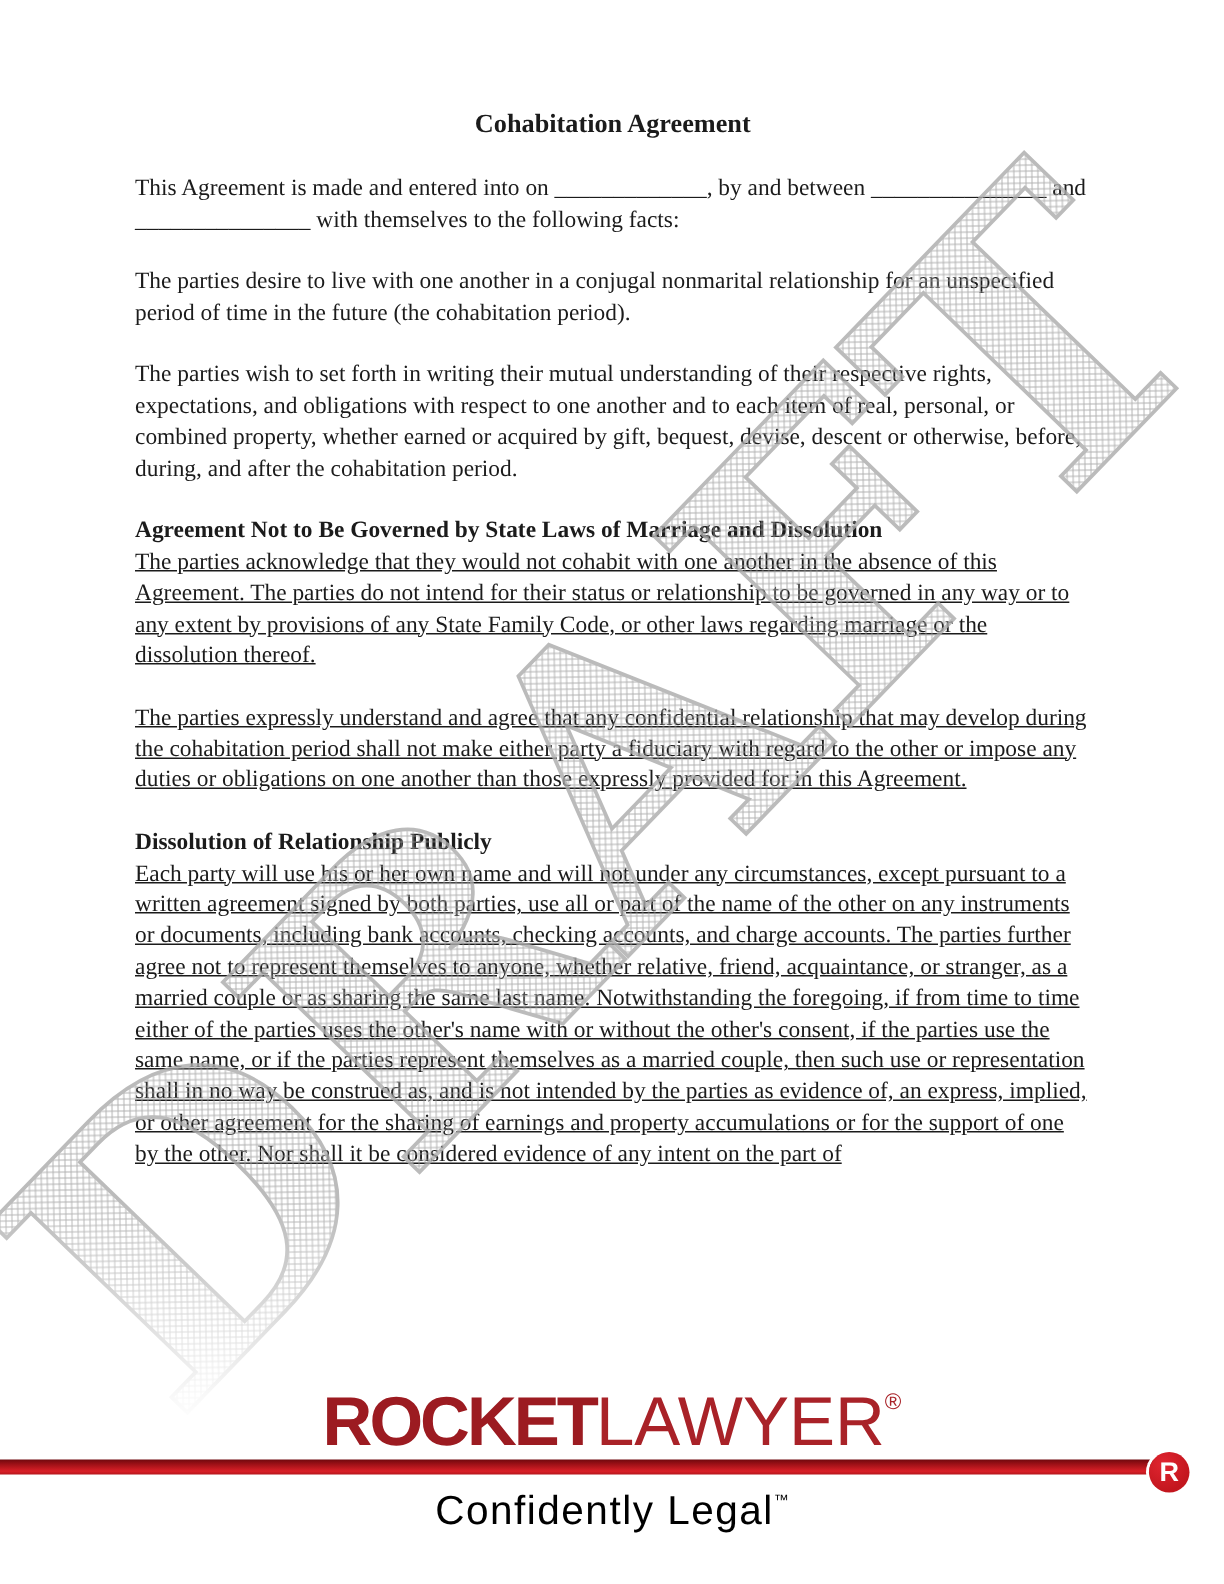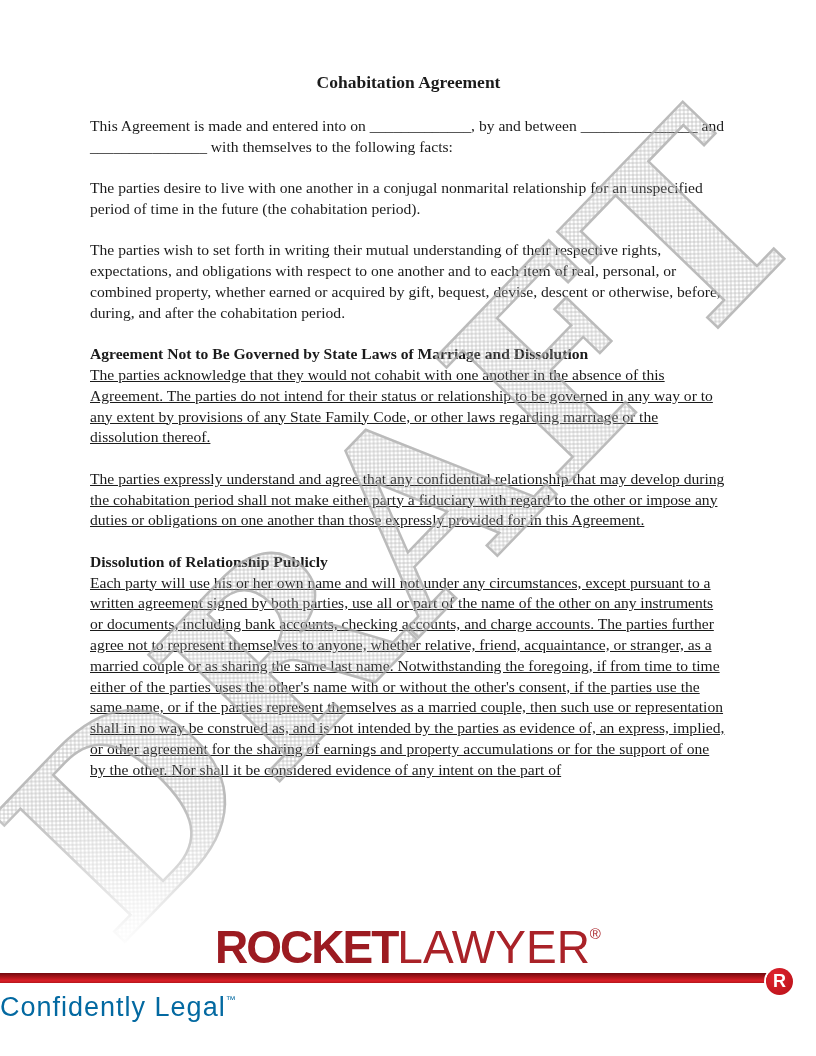--- a/index.html
+++ b/index.html
@@ -102,23 +102,24 @@
     font-family: "Liberation Sans", sans-serif;
     font-weight: bold;
     font-size: 18px;
     line-height: 27px;
     text-align: center;
   }
   .tagline {
     position: absolute;
     left: 0; top: 992px;
     width: 816px;
+    text-align: center;
     font-family: "Liberation Sans", sans-serif;
     font-size: 27px;
-    color: #0369a1;
+    color: #000000;
     letter-spacing: 1px;
   }
   .tagline .tm {
     font-size: 10px;
     vertical-align: 13px;
     letter-spacing: 0;
   }
 </style>
 </head>
 <body>

